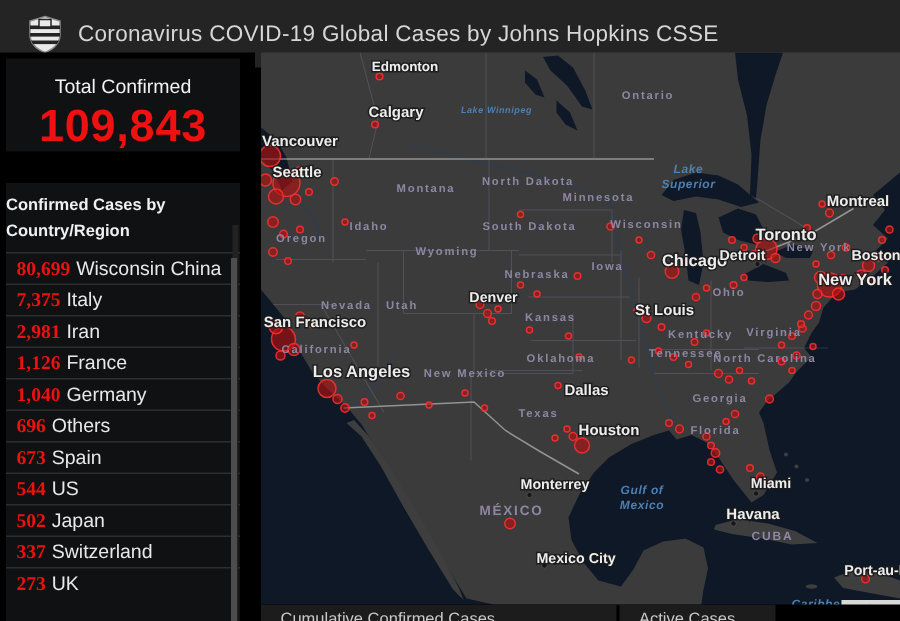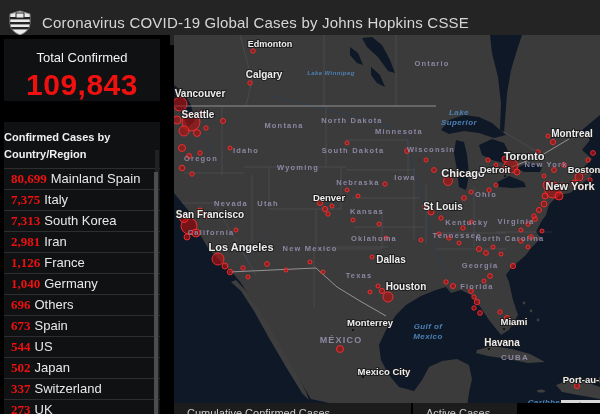--- a/index.html
+++ b/index.html
@@ -1,20 +1,20 @@
 <!DOCTYPE html>
 <html><head>
 <meta charset="utf-8">
 <style>
   html,body{margin:0;padding:0;}
   body{width:600px;height:414px;background:#000;font-family:"Liberation Sans",sans-serif;
        position:relative;overflow:hidden;-webkit-font-smoothing:antialiased;}
   
   .header{position:absolute;top:0;left:0;right:0;height:45px;background:#242424;
-          display:flex;align-items:center;box-sizing:border-box;padding-left:9px;}
+          display:flex;align-items:center;box-sizing:border-box;padding-left:19px;}
   .logo{width:22px;height:26px;flex:0 0 auto;margin-right:11px;}
   .header-title{color:#d6d6d6;font-size:15px;letter-spacing:.2px;white-space:nowrap;}
   
   .sidebar{position:absolute;top:35px;left:0;width:170px;bottom:0;background:#000;}
   .panel{background:#101113;position:absolute;left:4px;width:156px;}
   .panel-total{top:4px;height:62px;text-align:center;}
   .total-label{color:#f2f2f2;font-size:13px;padding-top:11px;}
   .total-value{color:#ef1010;font-size:30px;font-weight:700;letter-spacing:.5px;margin-top:3px;}
   .panel-countries{top:87px;bottom:0;overflow:hidden;}
   .countries-title{color:#f0f0f0;font-weight:700;font-size:11px;
@@ -70,23 +70,22 @@
   <div class="panel panel-total">
     <div class="total-label">Total Confirmed</div>
     <div class="total-value">109,843</div>
   </div>
   <div class="panel panel-countries">
     <div class="countries-title">
       <div>Confirmed Cases by</div>
       <div>Country/Region</div>
     </div>
     <div class="country-list">
-        <div class="country-row"><span class="country-count">80,699</span><span class="country-name">Mainland Spain</span></div>
+        <div class="country-row"><span class="country-count">80,699</span><span class="country-name">Wisconsin China</span></div>
         <div class="country-row"><span class="country-count">7,375</span><span class="country-name">Italy</span></div>
-        <div class="country-row"><span class="country-count">7,313</span><span class="country-name">South Korea</span></div>
         <div class="country-row"><span class="country-count">2,981</span><span class="country-name">Iran</span></div>
         <div class="country-row"><span class="country-count">1,126</span><span class="country-name">France</span></div>
         <div class="country-row"><span class="country-count">1,040</span><span class="country-name">Germany</span></div>
         <div class="country-row"><span class="country-count">696</span><span class="country-name">Others</span></div>
         <div class="country-row"><span class="country-count">673</span><span class="country-name">Spain</span></div>
         <div class="country-row"><span class="country-count">544</span><span class="country-name">US</span></div>
         <div class="country-row"><span class="country-count">502</span><span class="country-name">Japan</span></div>
         <div class="country-row"><span class="country-count">337</span><span class="country-name">Switzerland</span></div>
         <div class="country-row"><span class="country-count">273</span><span class="country-name">UK</span></div>
       </div>

